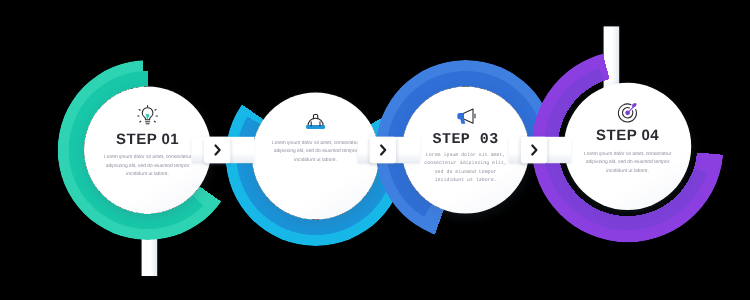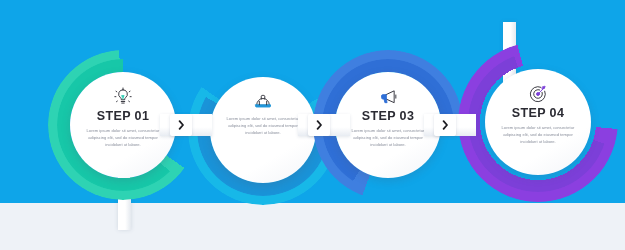--- a/index.html
+++ b/index.html
@@ -9,22 +9,22 @@
   body {
     width: 625px;
     height: 250px;
     background: #eef2f7;
     font-family: "Liberation Sans", sans-serif;
     overflow: hidden;
   }
   #infographic {
     position: relative;
     width: 625px;
-    height: 203px;
-    background: #0ea5e9;
+    height: 250px;
+    background: #000000;
   }
 
   
   .ribbon {
     position: absolute;
     width: 13px;
     background: linear-gradient(to right, #ffffff 0%, #ffffff 55%, #e4e9ef 100%);
     box-shadow: 0 0 4px rgba(80,100,130,0.18);
   }
   .ribbon-down { top: 120px; height: 110px; }
@@ -158,21 +158,21 @@
           <path d="M4.4 15.4a7.6 7.6 0 0 1 15.2 0z"></path>
           <path d="M9.9 8.4V5.2c0-.6.5-1.1 1.1-1.1h2c.6 0 1.1.5 1.1 1.1v3.2"></path>
           <path d="M3 15.4h18v1.5a1.1 1.1 0 0 1-1.1 1.1H4.1A1.1 1.1 0 0 1 3 16.9z" fill="#2196d9" stroke="#2196d9"></path>
           <path d="M7.6 15.4v-4.1M16.4 15.4v-4.1" stroke="#2b2b33"></path>
         </svg>
       </div>
       <div class="step-desc">Lorem ipsum dolor sit amet, consectetur adipiscing elit, sed do eiusmod tempor incididunt ut labore.</div>
     </div>
   </div>
 
-  <div class="step" style="left:313px; top:50px;">
+  <div class="step" style="left:313px; top:50px;font-family:Liberation Mono, monospace;">
     <div class="ring-outer" style="background:
             conic-gradient(from 200deg, #3f7fe0 0deg, #3f7fe0 245deg, rgba(0,0,0,0) 245deg);
             -webkit-mask: radial-gradient(circle, transparent 0 53px, #000 53px);
                     mask: radial-gradient(circle, transparent 0 53px, #000 53px);"></div>
     <div class="ring-inner-band" style="background:
             conic-gradient(from 212deg, #2f6fd6 0deg, #2f6fd6 230deg, rgba(0,0,0,0) 230deg);
             -webkit-mask: radial-gradient(circle, transparent 0 53px, #000 53px);
                     mask: radial-gradient(circle, transparent 0 53px, #000 53px);"></div>
     <div class="disc">
       <div class="icon-wrap">
@@ -181,21 +181,21 @@
           <path d="M9.6 9.2H5.9A1.6 1.6 0 0 0 4.3 10.8v1.9a1.6 1.6 0 0 0 1.6 1.7h3.7z" fill="#2f6fd6" stroke="#2f6fd6"></path>
           <path d="M7.2 14.4l1.1 4.4h2.6l-1-4.4" fill="#2f6fd6" stroke="#2f6fd6"></path>
           <path d="M21.4 9.6v3.8" stroke="#2b2b33"></path>
         </svg>
       </div>
       <div class="step-title">STEP 03</div>
       <div class="step-desc">Lorem ipsum dolor sit amet, consectetur adipiscing elit, sed do eiusmod tempor incididunt ut labore.</div>
     </div>
   </div>
 
-  <div class="step" style="left:458px; top:42px;">
+  <div class="step" style="left:443px; top:42px;">
     <div class="ring-outer" style="width:160px;height:160px;background:
             conic-gradient(from 95deg, #8b3fe0 0deg, #8b3fe0 250deg, rgba(0,0,0,0) 250deg);
             -webkit-mask: radial-gradient(circle, transparent 0 58px, #000 58px);
                     mask: radial-gradient(circle, transparent 0 58px, #000 58px);"></div>
     <div class="ring-inner-band" style="left:10px;top:10px;width:140px;height:140px;background:
             conic-gradient(from 108deg, #7c3fd8 0deg, #7c3fd8 232deg, rgba(0,0,0,0) 232deg);
             -webkit-mask: radial-gradient(circle, transparent 0 58px, #000 58px);
                     mask: radial-gradient(circle, transparent 0 58px, #000 58px);"></div>
     <div class="disc" style="left:27px;top:27px;">
       <div class="icon-wrap">

